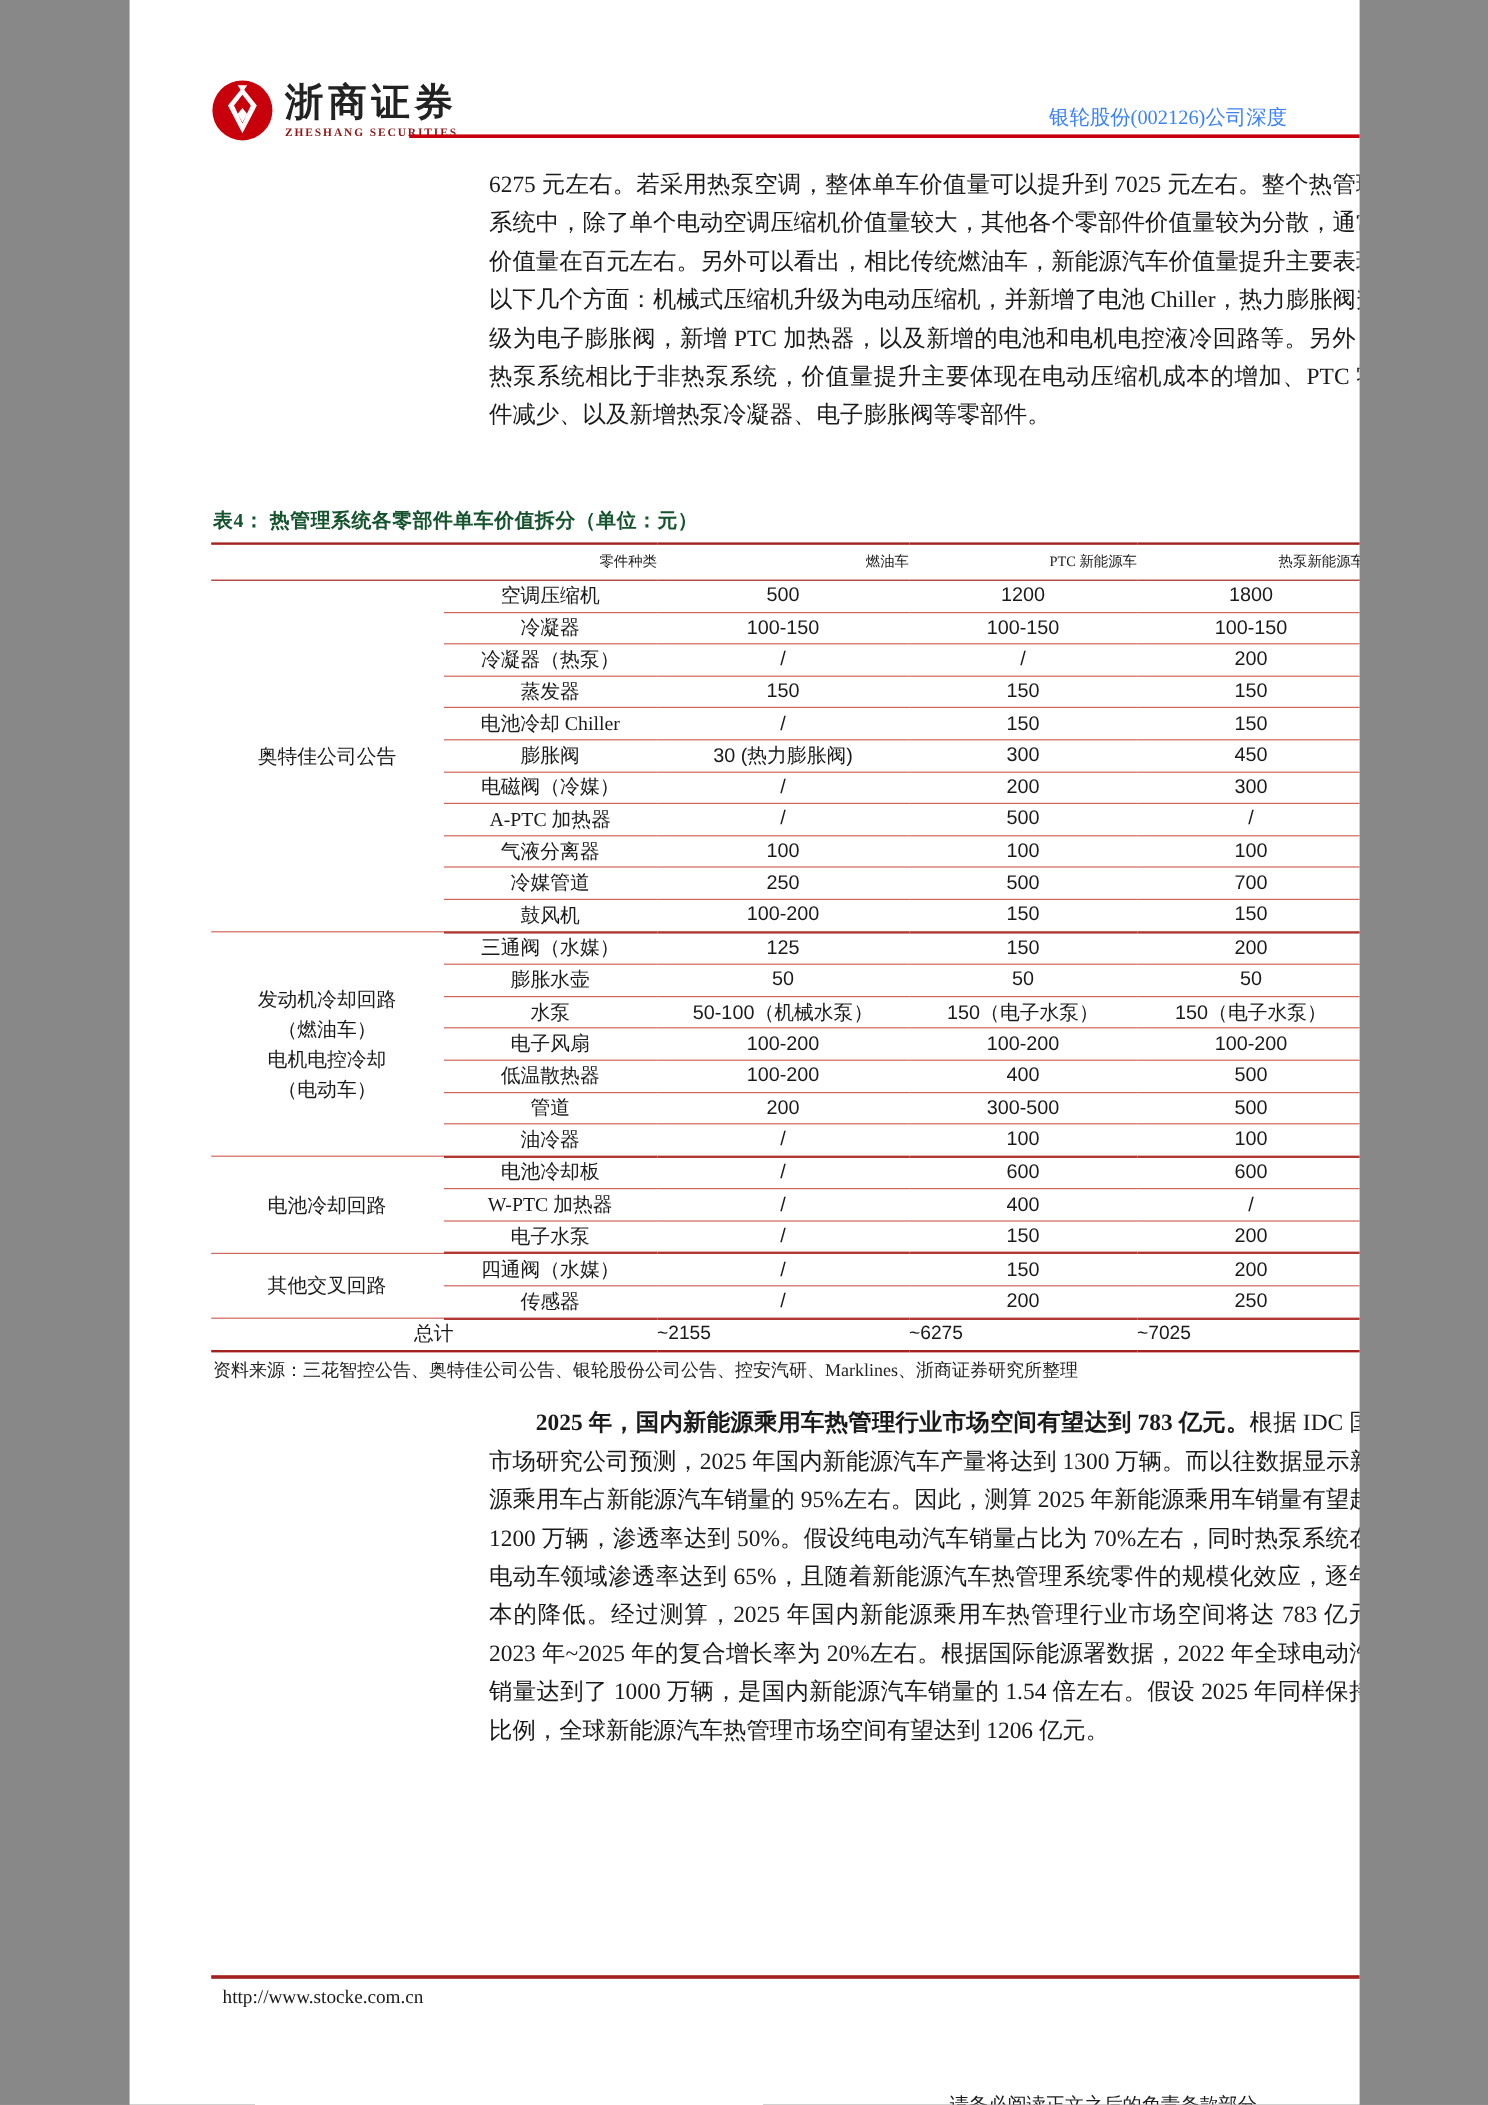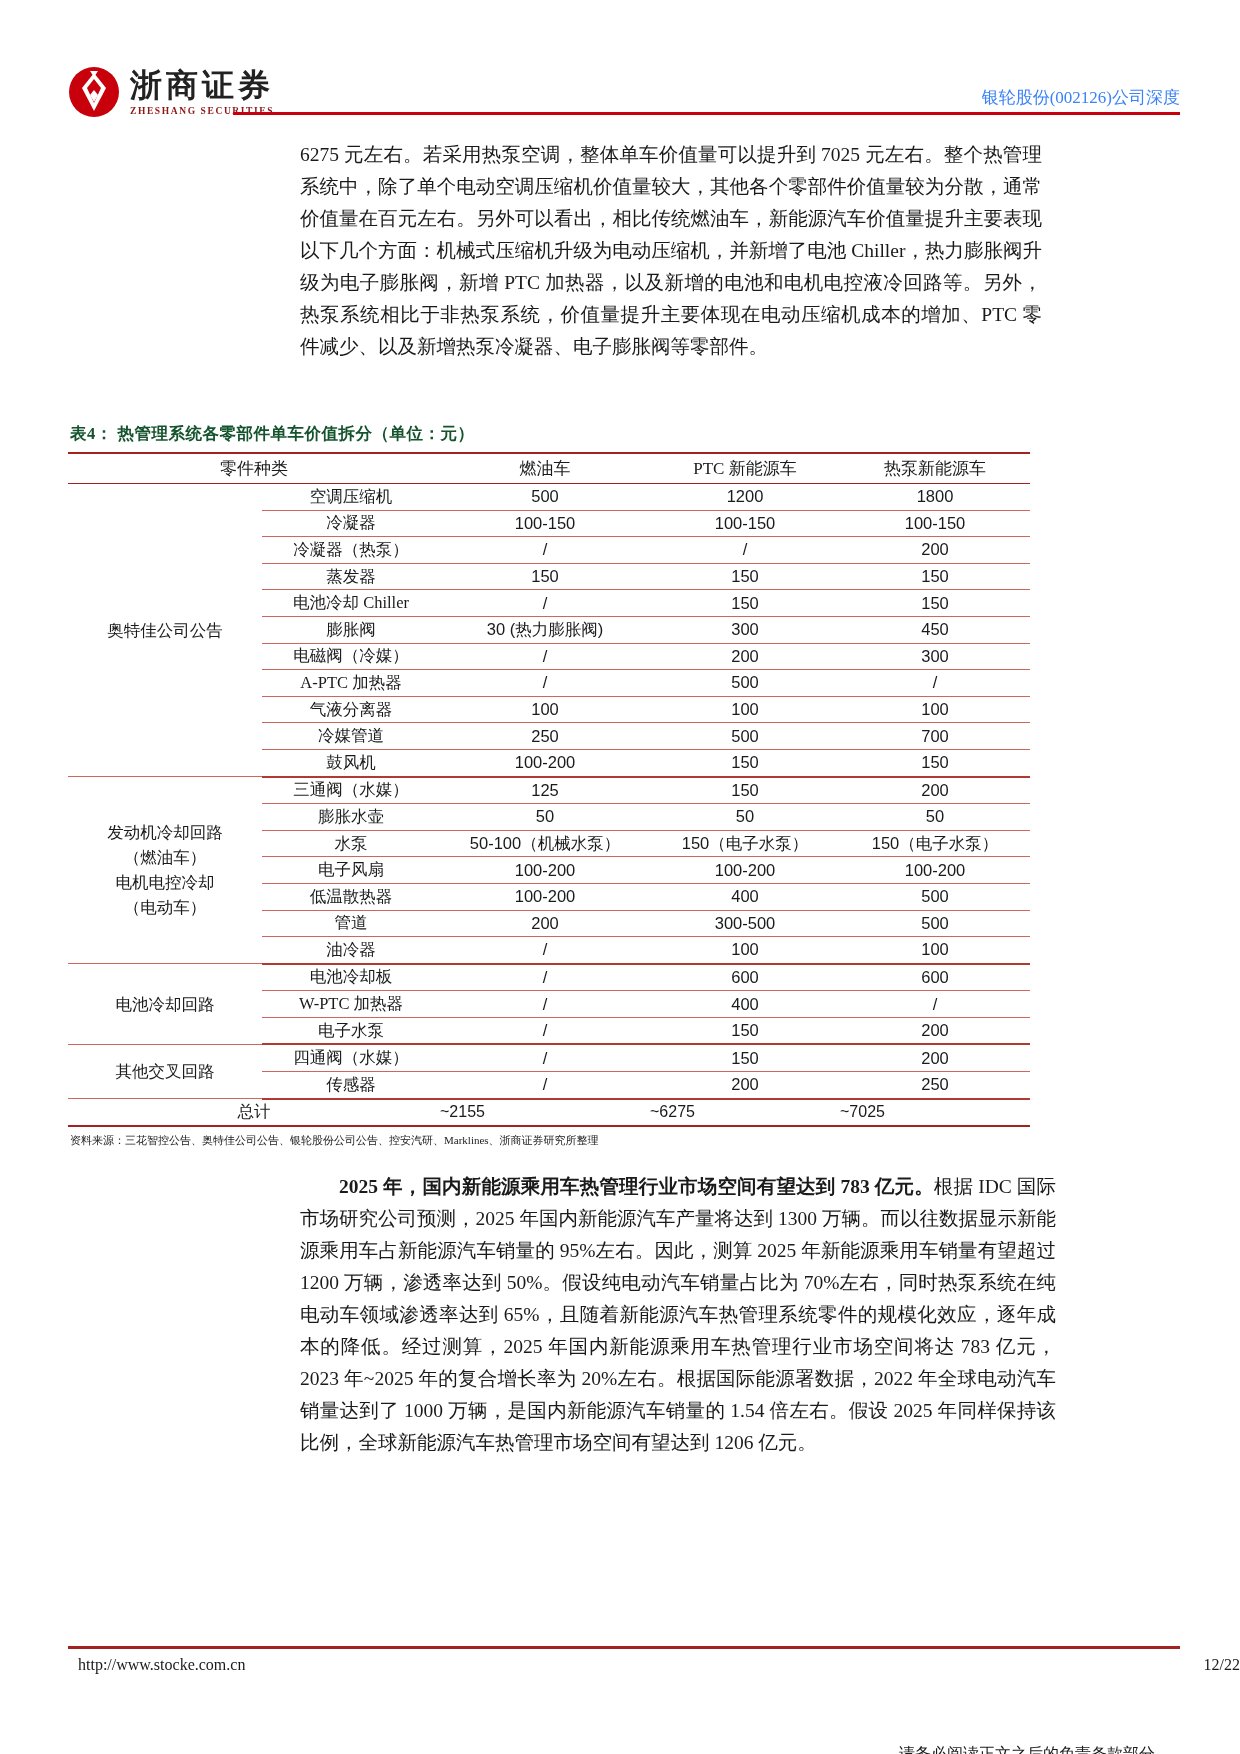--- a/index.html
+++ b/index.html
@@ -1,18 +1,18 @@
 <!DOCTYPE html>
 <html><head>
 <meta charset="utf-8">
 <style>
   html,body{margin:0;padding:0;background:#888;}
   .page{
     position:relative;
-    width:1240px;height:1754px;
+    width:1025px;height:1754px;
     margin:0 auto;
     background:#ffffff;
     font-family:"Liberation Serif","DejaVu Serif",serif;
     color:#1a1a1a;
     overflow:hidden;
   }
 
   
   .brand{position:absolute;left:68px;top:66px;display:flex;align-items:flex-start;gap:10px;}
   .brand-icon{width:52px;height:52px;flex:0 0 auto;}
@@ -38,30 +38,30 @@
   table.parts col.c-fuel{width:210px;}
   table.parts col.c-ptc{width:190px;}
   table.parts col.c-pump{width:190px;}
   table.parts th,table.parts td{
     padding:0;height:25.6px;text-align:center;vertical-align:middle;
     font-size:16.5px;font-weight:normal;
   }
   table.parts thead th{
     border-top:2.5px solid #a2221f;
     border-bottom:1.8px solid #a2221f;
-    height:29px;font-size:17px;
+    height:29px;font-size:12px;text-align:right;
   }
   table.parts tbody td{border-bottom:1px solid #d0655c;}
   table.parts tbody tr.group-end td{border-bottom:2px solid #b03a33;}
   td.group-cell{font-size:16.5px;white-space:pre-line;line-height:25px;}
   td.part-cell{font-size:16.5px;}
   td.val-cell{font-family:"Liberation Sans","DejaVu Sans",sans-serif;font-size:16px;}
   table.parts tfoot th{border-bottom:2.5px solid #a2221f;font-weight:normal;font-size:16.5px;}
   table.parts tfoot td{border-bottom:2.5px solid #a2221f;font-family:"Liberation Sans","DejaVu Sans",sans-serif;font-size:16px;text-align:left;}
-  .source-note{font-size:11px;color:#222;padding-top:6px;padding-left:2px;}
+  .source-note{font-size:15px;color:#222;padding-top:6px;padding-left:2px;}
 
   
   .footer-rule{position:absolute;left:68px;top:1646px;width:1112px;height:2.5px;background:#a2221f;}
   .footer-url{position:absolute;left:78px;top:1656px;font-size:16px;}
   .footer-page{position:absolute;left:0;top:1656px;width:1240px;text-align:right;font-size:16px;}
   .footer-disclaimer{position:absolute;top:1744px;right:85px;font-size:16px;}
 </style>
 </head>
 <body>
 

